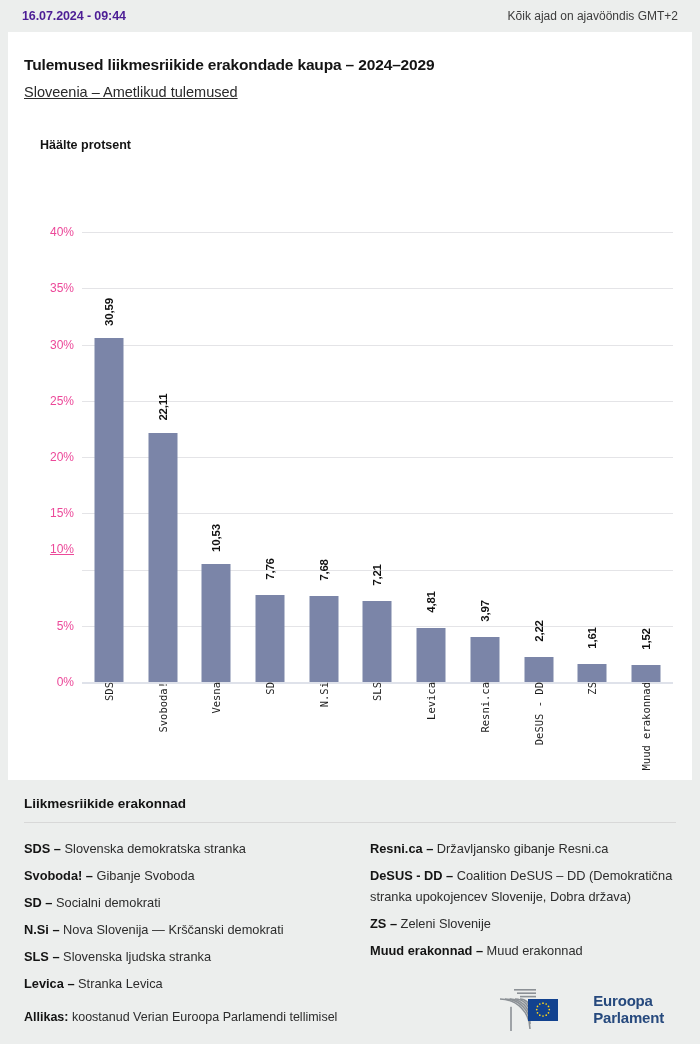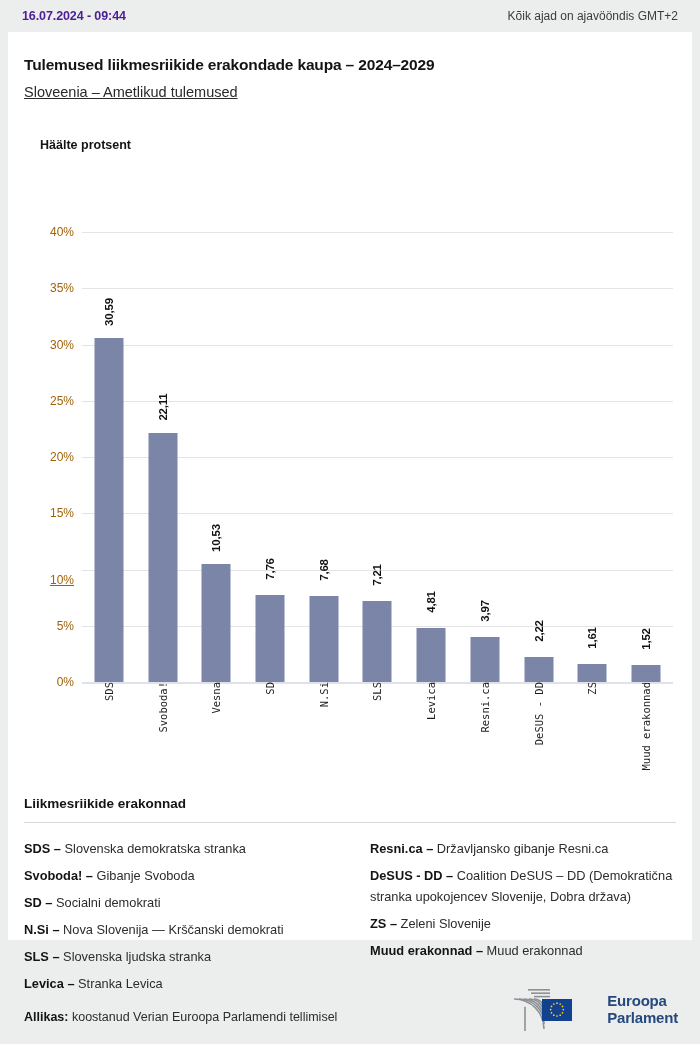--- a/index.html
+++ b/index.html
@@ -36,21 +36,21 @@
   #topbar .tz {
     margin-left: auto;
     font-size: 12px;
     color: #3c3c3c;
   }
 
   
   #card {
     position: absolute;
     left: 8px; top: 32px;
-    width: 684px; height: 908px;
+    width: 684px; height: 748px;
     background: #ffffff;
   }
 
   
   #title {
     position: absolute;
     left: 16px; top: 24px;
     font-size: 15.5px;
     font-weight: bold;
     color: #141414;
@@ -95,21 +95,21 @@
   .gridline.base {
     background: #dfe2ea;
     height: 2px;
   }
   .ytick {
     position: absolute;
     left: 0;
     width: 50px;
     text-align: right;
     font-size: 12px;
-    color: #a16207;
+    color: #ec4899;
     transform: translateY(-50%);
   }
 
   .bar-slot {
     position: absolute;
     bottom: 0;
     height: 100%;
   }
   .bar {
     position: absolute;
@@ -181,21 +181,21 @@
   #source {
     position: absolute;
     left: 16px; top: 978px;
     font-size: 12.5px;
     color: #2c2c2c;
   }
   #source b { font-weight: bold; color: #141414; }
 
   #ep-logo {
     position: absolute;
-    right: 14px; top: 955px;
+    right: 28px; top: 955px;
     display: flex;
     align-items: center;
     gap: 25px;
   }
   #ep-logo .mark { width: 78px; height: 44px; display: block; }
   #ep-logo .words {
     font-size: 15px;
     line-height: 17px;
     font-weight: bold;
     color: #26497d;
@@ -279,21 +279,21 @@
           <div class="xlab">ZS</div>
         </div>
         <div class="bar-slot" style="left: 537.273px; width: 53.7273px;">
           <div class="bar" style="height: 17.1px; background: rgb(123, 133, 168);"></div>
           <div class="bar-val" style="bottom: 37.1px;">1,52</div>
           <div class="xlab">Muud erakonnad</div>
         </div>
       </div>
   <div class="ytick" style="top: 490px;">0%</div>
       <div class="ytick" style="top: 433.75px;">5%</div>
-      <div class="ytick" style="top: 388px; text-decoration: underline;">10%</div>
+      <div class="ytick" style="top: 357px; text-decoration: underline;">10%</div>
       <div class="ytick" style="top: 321.25px;">15%</div>
       <div class="ytick" style="top: 265px;">20%</div>
       <div class="ytick" style="top: 208.75px;">25%</div>
       <div class="ytick" style="top: 152.5px;">30%</div>
       <div class="ytick" style="top: 96.25px;">35%</div>
       <div class="ytick" style="top: 40px;">40%</div>
     </div>
 
   <div id="legend-head">Liikmesriikide erakonnad</div>
   <div id="legend-rule"></div>

